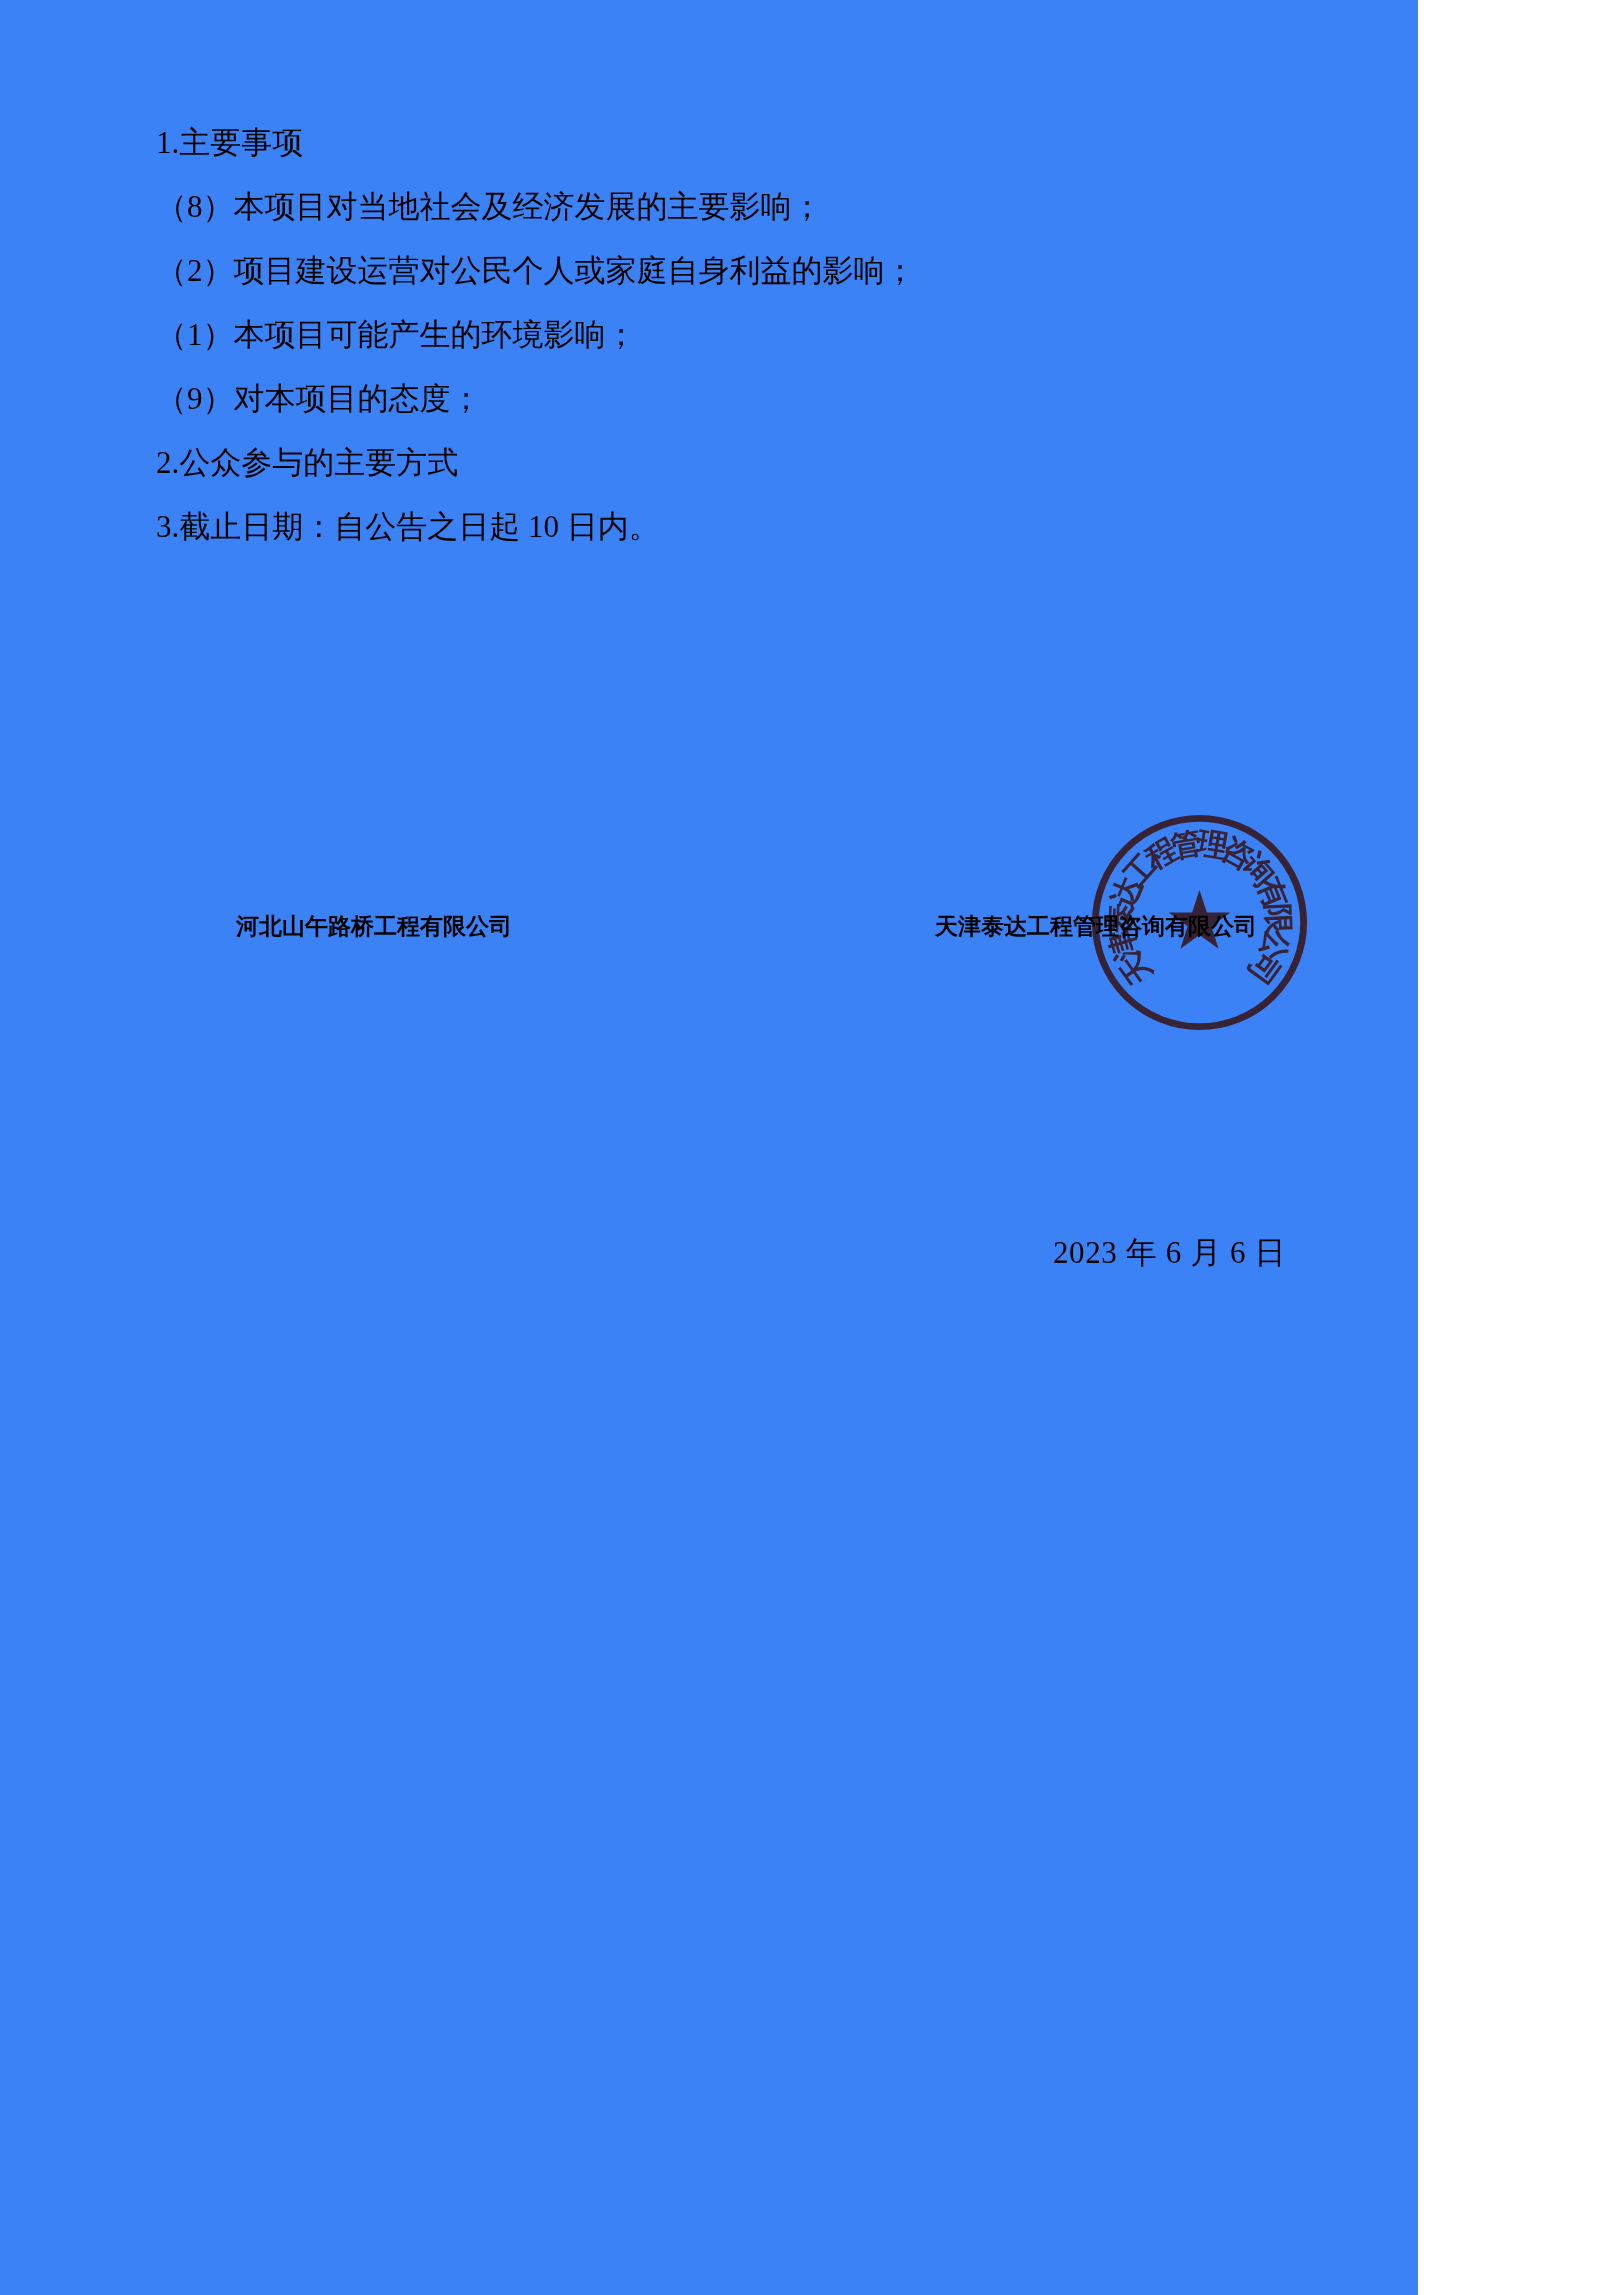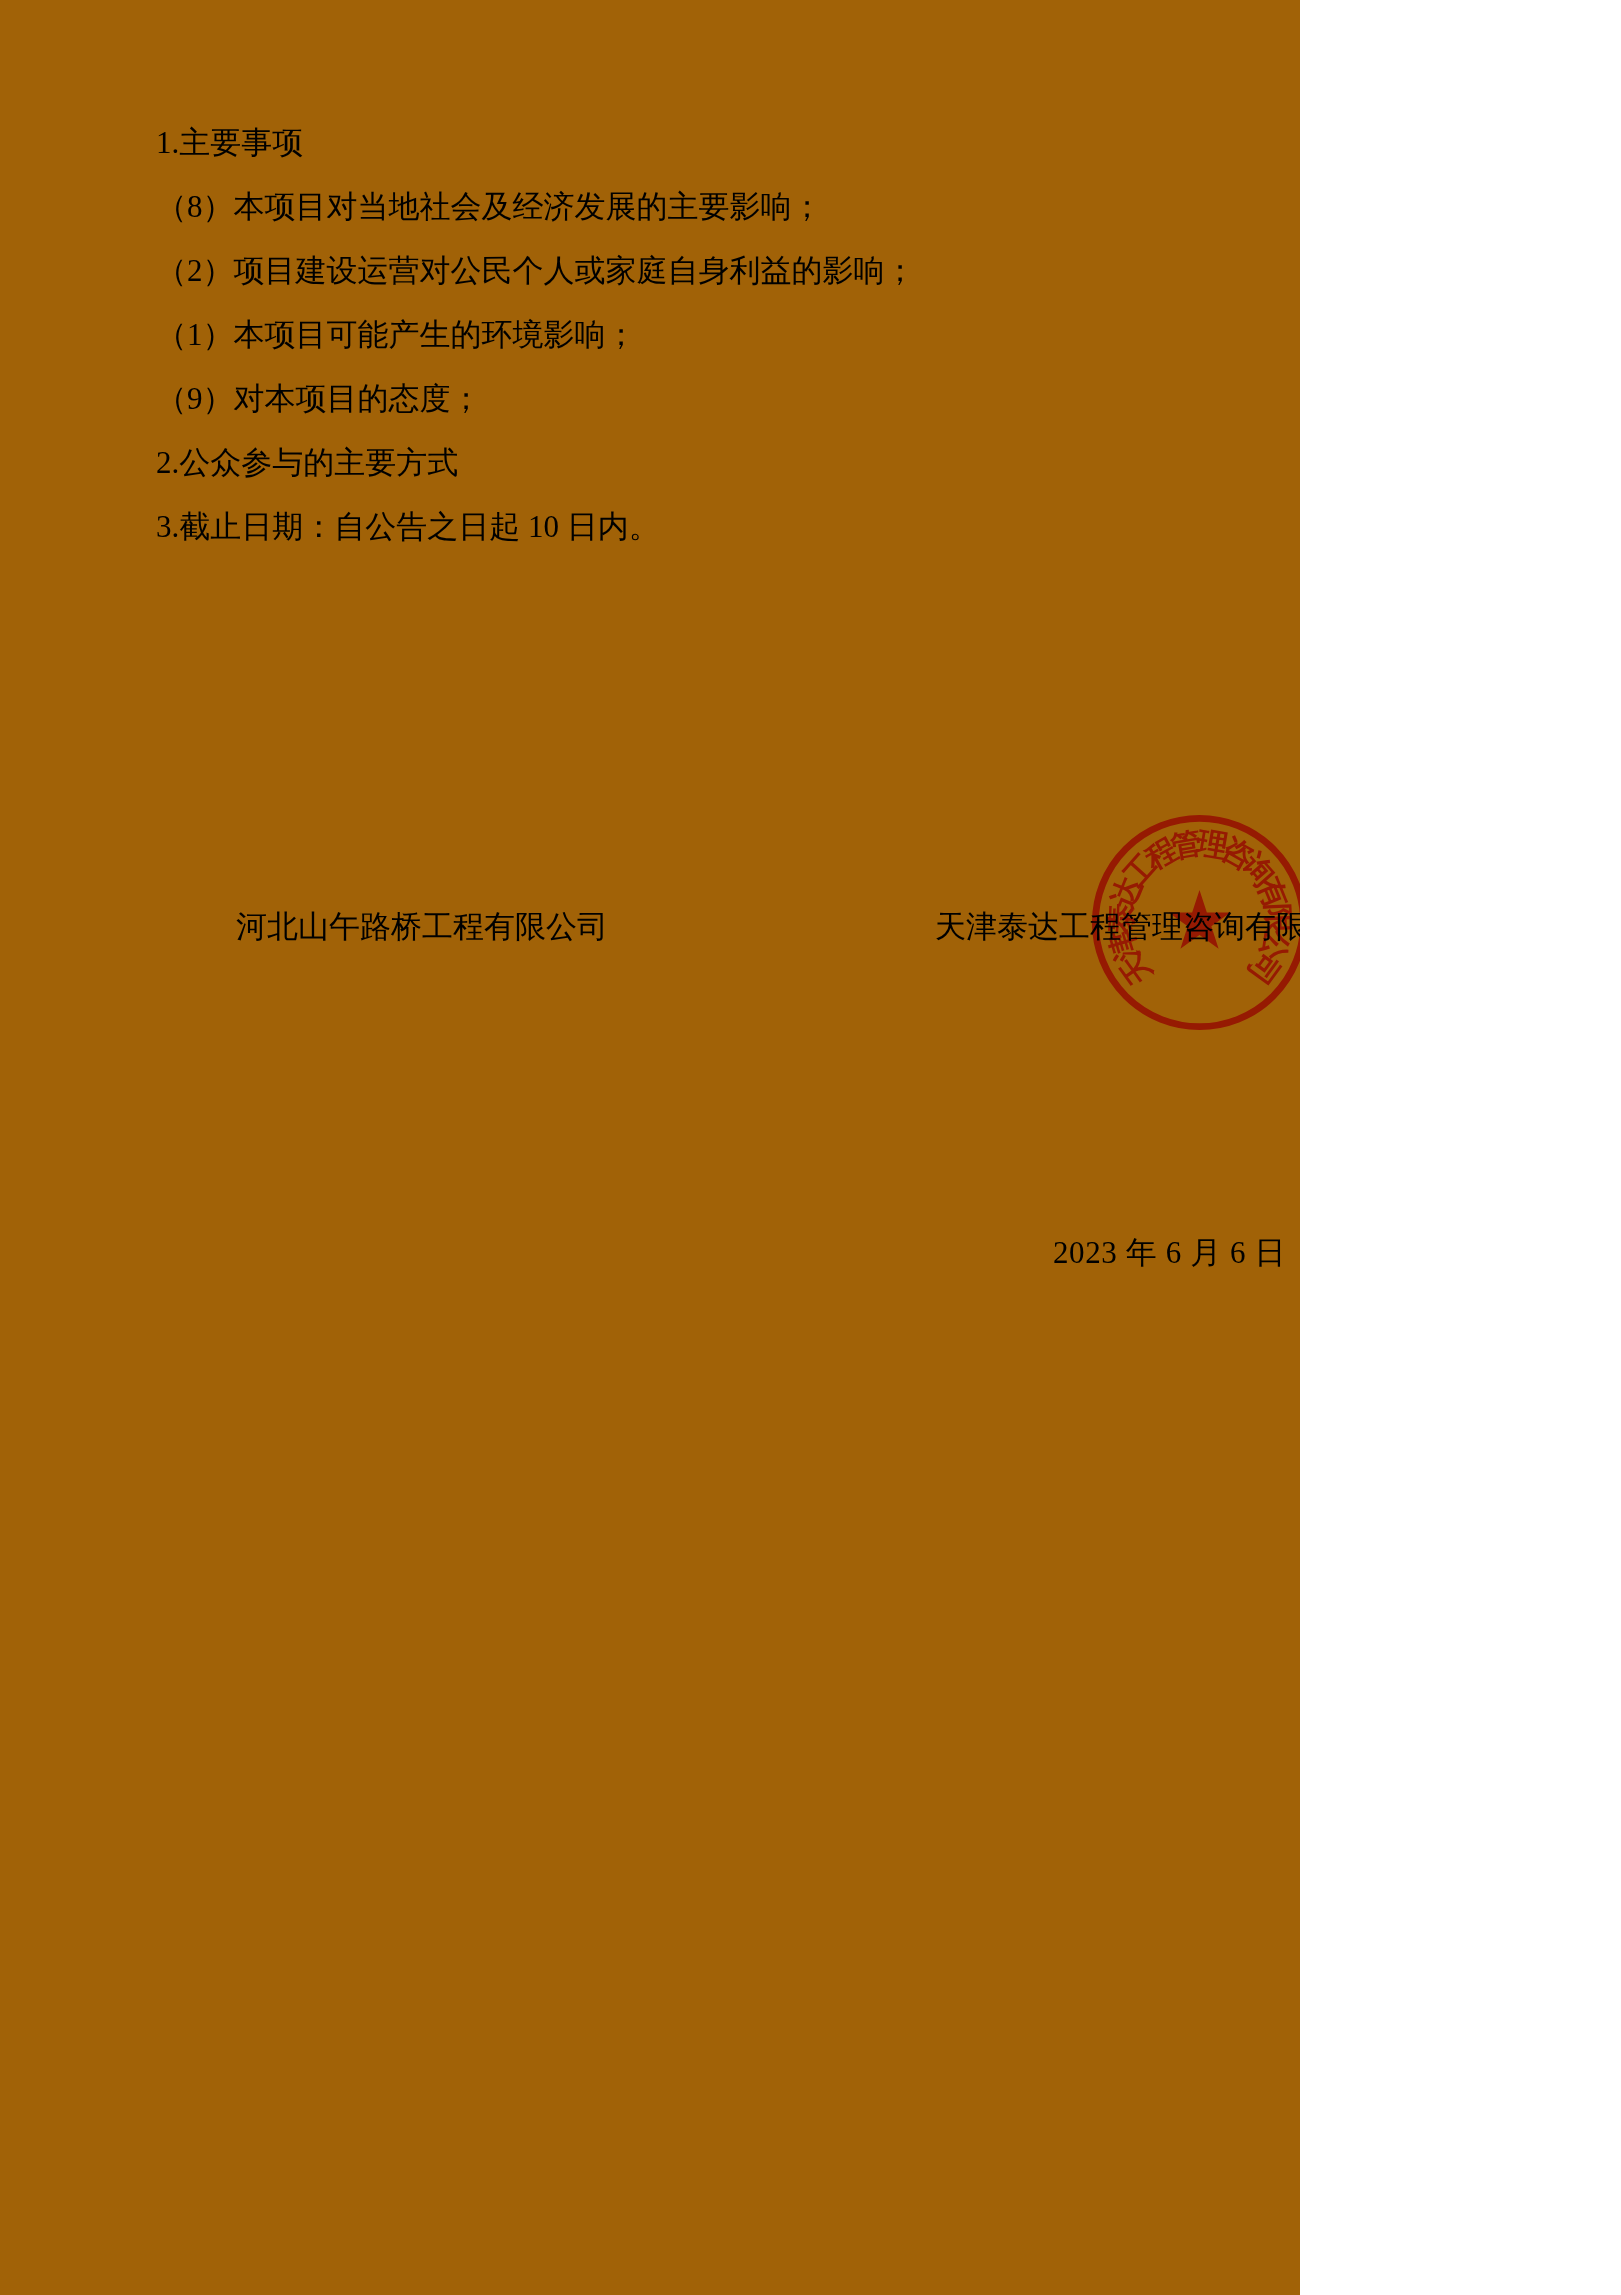--- a/index.html
+++ b/index.html
@@ -2,45 +2,46 @@
 <html style="font-size:10px"><head>
 <meta charset="utf-8">
 <style>
   html, body {
     margin: 0;
     padding: 0;
     background: #ffffff;
   }
   .page {
     position: relative;
-    width: 1300px;
+    width: 1418px;
     height: 2295px;
-    background: #a16207;
+    background: #3b82f6;
     overflow: hidden;
     font-family: "Liberation Serif", "DejaVu Serif", serif;
     color: #000000;
   }
   .content {
     position: absolute;
     left: 156px;
     top: 111px;
     width: 1347px;
     font-size: 31px;
     line-height: 64px;
   }
   .content p {
     margin: 0;
     padding: 0;
     white-space: nowrap;
   }
   .sig {
     position: absolute;
-    font-size: 31px;
+    font-size: 23px;
     line-height: 35px;
     white-space: nowrap;
+    font-weight: bold;
   }
   .sig-left  { left: 236px;  top: 909px; }
   .sig-right { left: 935px; top: 909px; z-index: 2; }
   .date {
     position: absolute;
     left: 1053px;
     top: 1199px;
     font-size: 31px;
     line-height: 35px;
     letter-spacing: 0.6px;

